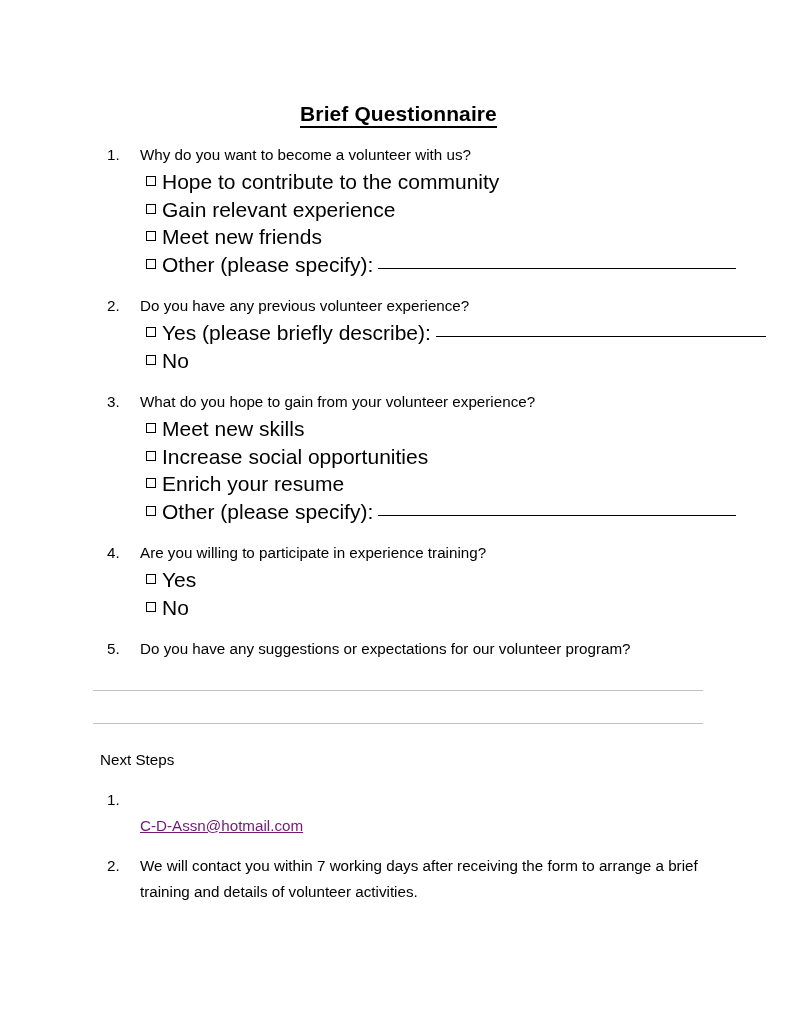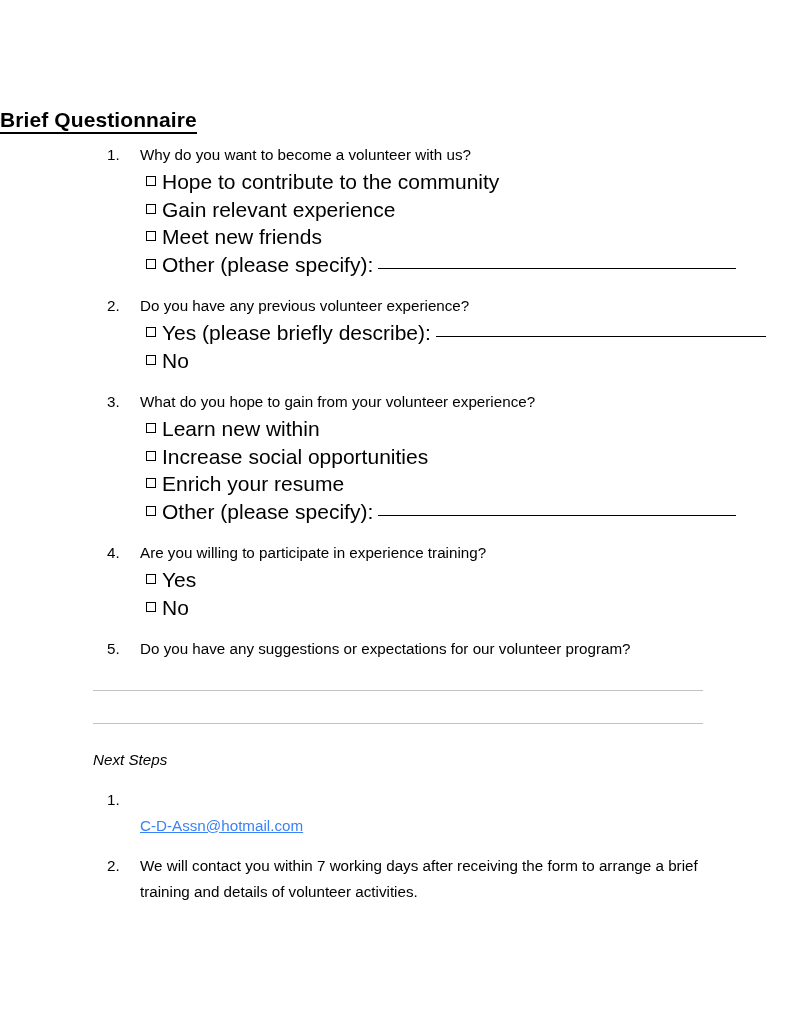--- a/index.html
+++ b/index.html
@@ -19,23 +19,24 @@
     position: relative;
     width: 797px;
     height: 1031px;
     background: #ffffff;
     overflow: hidden;
     box-sizing: border-box;
   }
 
   .doc-title {
     position: absolute;
-    top: 108px;
+    top: 102px;
     left: 0;
     width: 797px;
+    text-align: center;
     font-size: 21px;
     font-weight: bold;
     letter-spacing: 0.1px;
   }
   .doc-title span {
     border-bottom: 2px solid #000;
     padding-bottom: 1px;
   }
 
   .questions {
@@ -100,24 +101,23 @@
     width: 610px;
     height: 0;
     border-top: 1.5px solid #c2c2c2;
   }
   .rule-1 { top: 690px; }
   .rule-2 { top: 723px; }
 
   .next-heading {
     position: absolute;
     top: 749px;
-    left: 93px;
+    left: 100px;
     font-size: 15.2px;
     line-height: 22px;
-    font-style: italic;
   }
 
   .next-steps {
     position: absolute;
     top: 787px;
     left: 93px;
     width: 620px;
   }
   .ns-item {
     position: relative;
@@ -127,21 +127,21 @@
     margin-bottom: 15px;
   }
   .ns-item:last-child { margin-bottom: 0; }
   .ns-num {
     position: absolute;
     left: 14px;
     top: 0;
     font-size: 15.2px;
   }
   .email-link {
-    color: #3b82f6;
+    color: #701a75;
     text-decoration: underline;
   }
 </style>
 </head>
 <body>
 
 <div class="page">
 
   <div class="doc-title">
     <span>Brief Questionnaire</span>
@@ -155,21 +155,21 @@
         <div class="opt-line"><span class="cbox"></span><span class="opt-text">Meet new friends</span></div>
         <div class="opt-line"><span class="cbox"></span><span class="opt-text">Other (please specify):</span><span class="fill-line" style="width: 358px;"></span></div>
       </div>
       <div class="q-block">
         <div class="q-line"><span class="q-num">2.</span><span>Do you have any previous volunteer experience?</span></div>
         <div class="opt-line"><span class="cbox"></span><span class="opt-text">Yes (please briefly describe):</span><span class="fill-line" style="width: 330px;"></span></div>
         <div class="opt-line"><span class="cbox"></span><span class="opt-text">No</span></div>
       </div>
       <div class="q-block">
         <div class="q-line"><span class="q-num">3.</span><span>What do you hope to gain from your volunteer experience?</span></div>
-        <div class="opt-line"><span class="cbox"></span><span class="opt-text">Learn new within</span></div>
+        <div class="opt-line"><span class="cbox"></span><span class="opt-text">Meet new skills</span></div>
         <div class="opt-line"><span class="cbox"></span><span class="opt-text">Increase social opportunities</span></div>
         <div class="opt-line"><span class="cbox"></span><span class="opt-text">Enrich your resume</span></div>
         <div class="opt-line"><span class="cbox"></span><span class="opt-text">Other (please specify):</span><span class="fill-line" style="width: 358px;"></span></div>
       </div>
       <div class="q-block">
         <div class="q-line"><span class="q-num">4.</span><span>Are you willing to participate in experience training?</span></div>
         <div class="opt-line"><span class="cbox"></span><span class="opt-text">Yes</span></div>
         <div class="opt-line"><span class="cbox"></span><span class="opt-text">No</span></div>
       </div>
       <div class="q-block">

